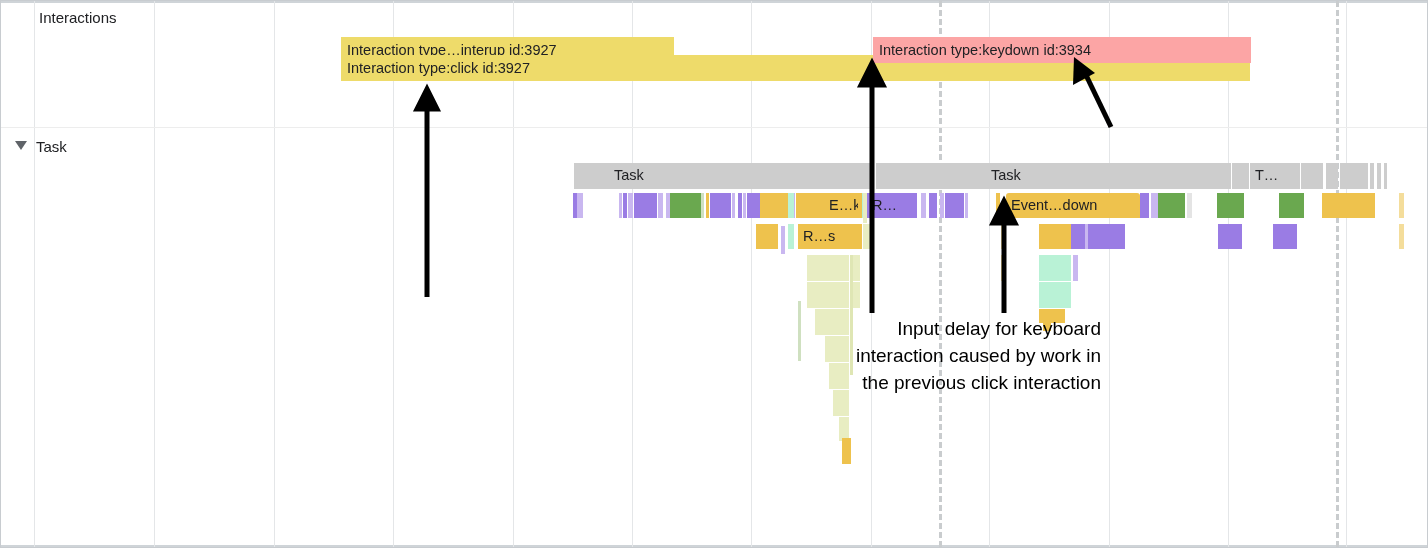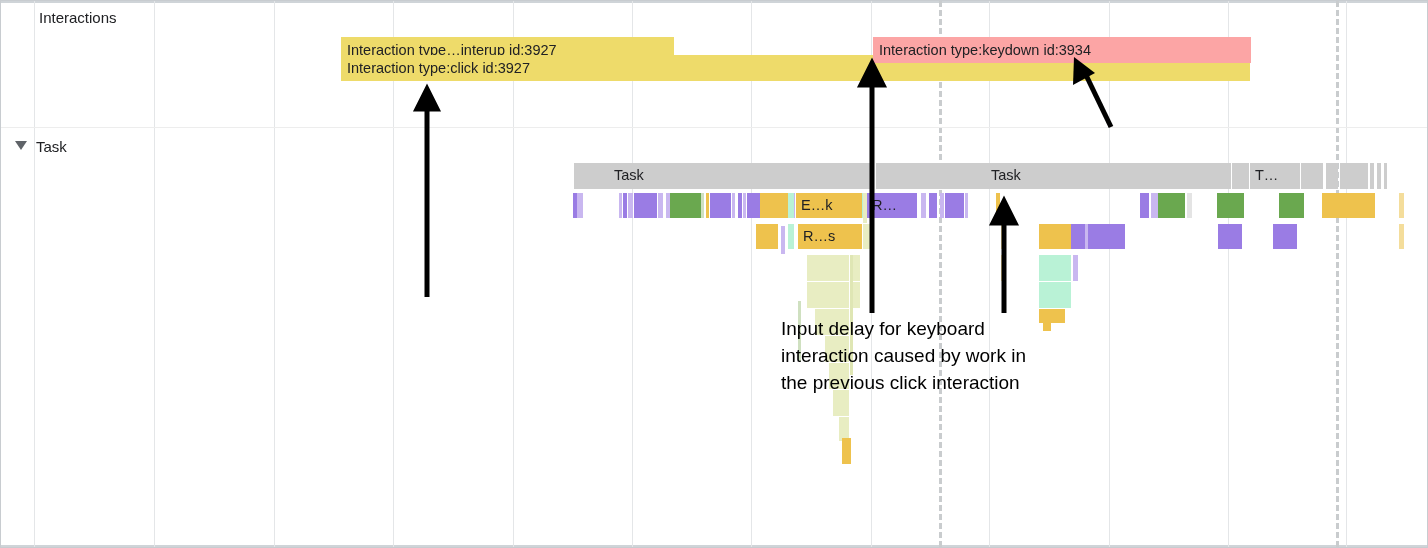--- a/index.html
+++ b/index.html
@@ -29,21 +29,21 @@
   
   .fbox{position:absolute;box-sizing:border-box;overflow:hidden;}
   .fbox .flbl{font-size:14.5px;color:#202124;padding-left:5px;white-space:nowrap;
               line-height:25px;}
   .c-task{background:#cdcdcd;}
   .c-purple{background:#9a7ce4;}
   .c-yellow{background:#eec24d;}
 
   
   .anno{position:absolute;font-size:19px;color:#000;line-height:27px;white-space:pre;}
-  .anno.center{text-align:left;}
+  .anno.center{text-align:right;}
   svg.arrows{position:absolute;left:0;top:0;width:1428px;height:548px;
              pointer-events:none;}
 </style>
 </head>
 <body>
 
 <div id="root">
 
   <div class="toprule"></div>
   <div class="botrule"></div>
@@ -170,28 +170,31 @@
   <div class="fbox c-task" style="left:608px;top:162px;width:265px;height:26px;">
     <div class="flbl">Task</div>
   </div>
   <div class="fbox c-task" style="left:985px;top:162px;width:245px;height:26px;">
     <div class="flbl">Task</div>
   </div>
   <div class="fbox c-task" style="left:1249px;top:162px;width:50px;height:26px;">
     <div class="flbl">T…</div>
   </div>
 
-  <div class="fbox c-yellow" style="left:795px;top:192px;width:62px;height:25px;">
+  <div class="fbox c-yellow" style="left:795px;top:192px;width:62px;height:25px;padding-left:28px;">
     <div class="flbl">E…k</div>
   </div>
   <div class="fbox c-yellow" style="left:797px;top:223px;width:58px;height:25px;">
     <div class="flbl">R…s</div>
   </div>
   <div class="fbox c-purple" style="left:866px;top:192px;width:44px;height:25px;">
     <div class="flbl">R…</div>
+  </div>
+  <div class="fbox c-yellow" style="left:1005px;top:192px;width:134px;height:25px;border-radius:3px 3px 0 0;">
+    <div class="flbl">Event…down</div>
   </div>
 
   <svg class="arrows" viewBox="0 0 1428 548">
 
     <path d="M426 296 L426 104 M426 88 L416 108 L436 108 Z" stroke="#000" stroke-width="5" fill="#000"></path>
 
     <path d="M871 312 L871 80 M871 62 L860 84 L882 84 Z" stroke="#000" stroke-width="5" fill="#000"></path>
 
     <path d="M1003 312 L1003 218 M1003 200 L992 222 L1014 222 Z" stroke="#000" stroke-width="5" fill="#000"></path>
 

